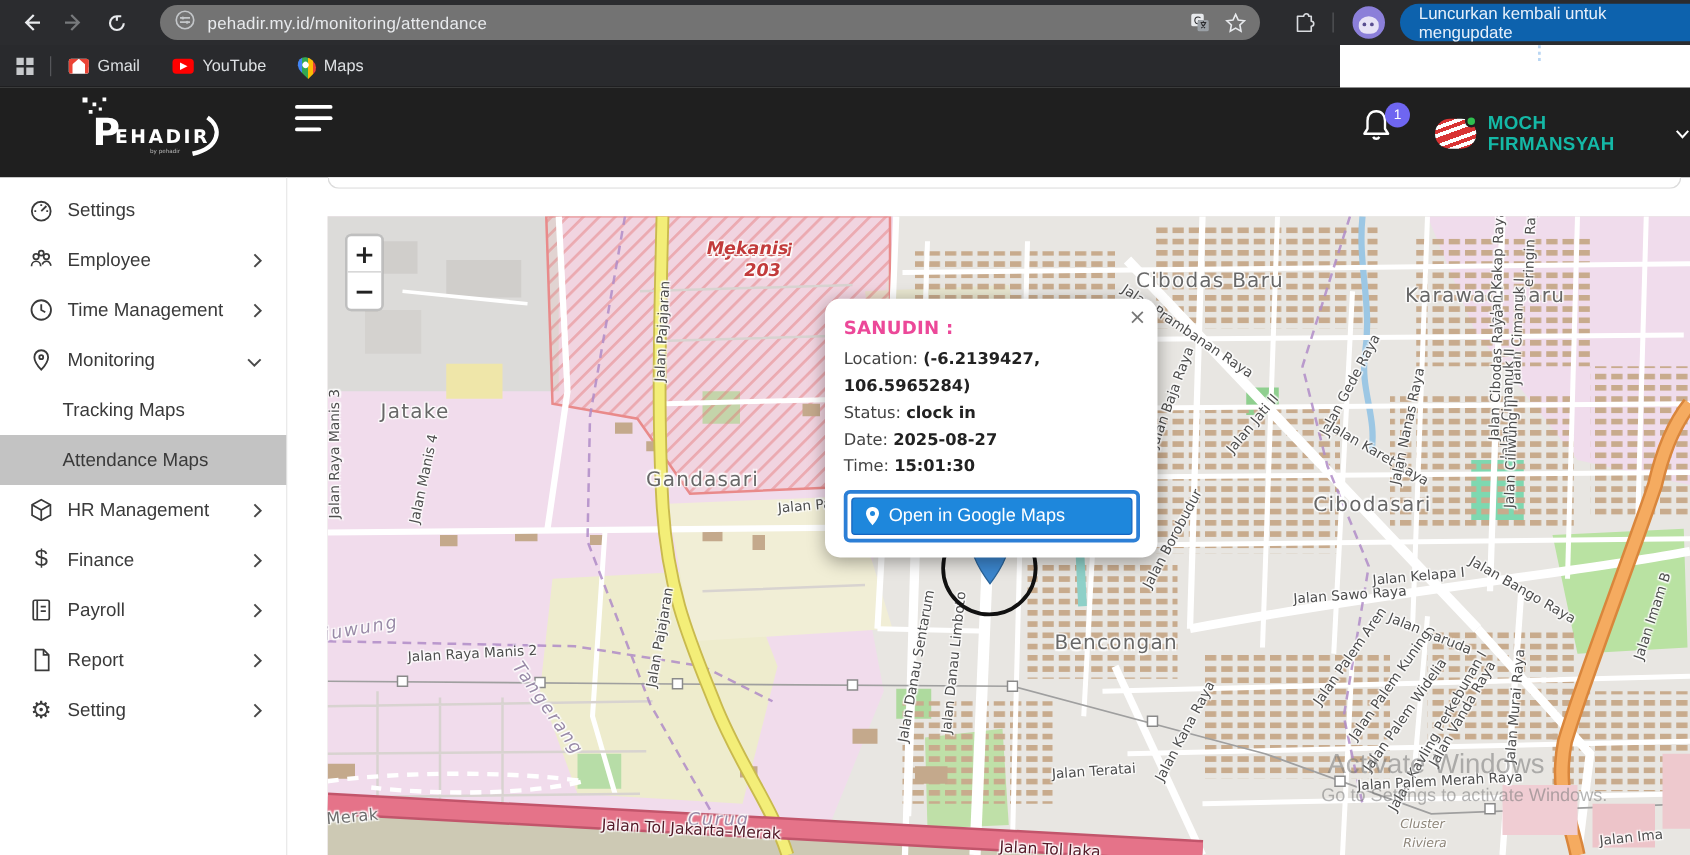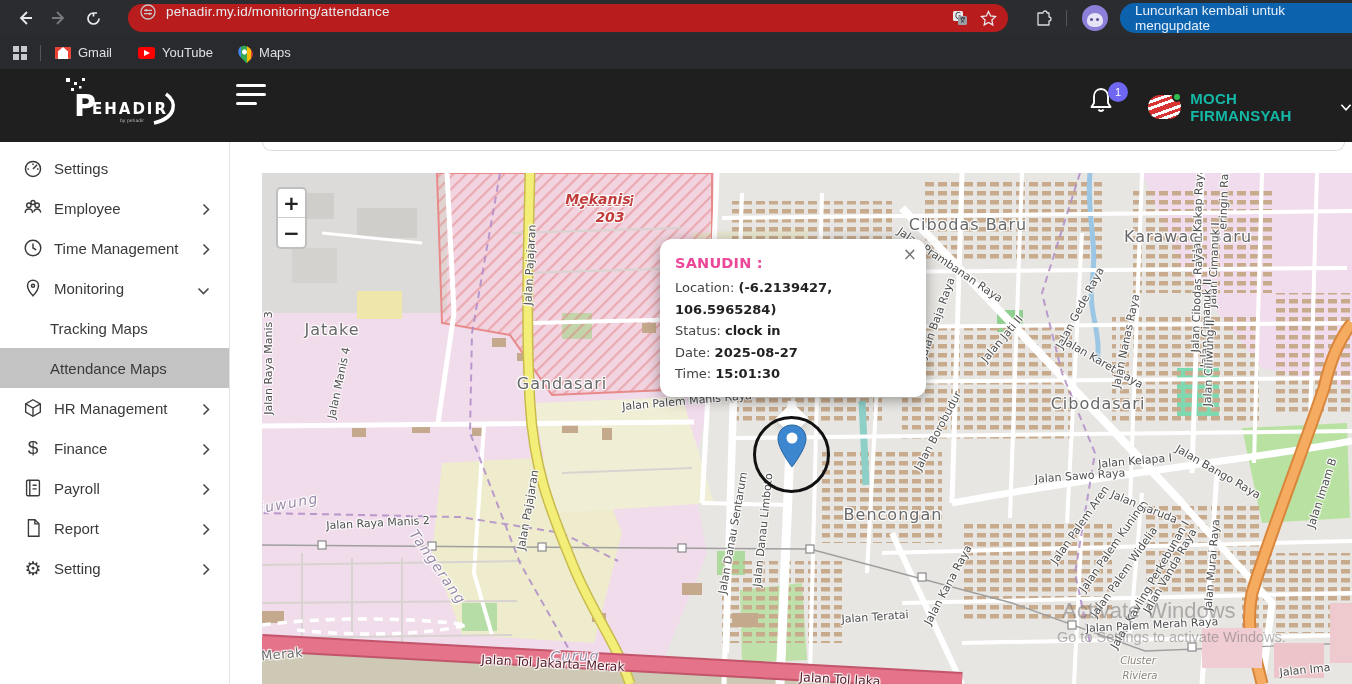--- a/index.html
+++ b/index.html
@@ -3,34 +3,34 @@
 <meta charset="utf-8">
 <style>
   * { margin:0; padding:0; box-sizing:border-box; }
   body { background:#555; font-family:"Liberation Sans",sans-serif; }
   .screen { position:relative; width:1352px; height:684px; overflow:hidden; background:#fff; }
 
   
   .toolbar { position:absolute; left:0; top:0; width:1352px; height:36px; background:#2b2c2f; display:flex; align-items:center; }
   .nav-btn { width:34px; height:30px; display:flex; align-items:center; justify-content:center; color:#e8eaed; font-size:18px; cursor:pointer; }
   .nav-btn.dim { color:#77797c; }
-  .omnibox { position:absolute; left:128px; top:4px; width:880px; height:28px; background:#b91c1c; border-radius:14px; display:flex; color:#e8eaed; }
+  .omnibox { position:absolute; left:128px; top:4px; width:880px; height:28px; background:#737373; border-radius:14px; display:flex; align-items:center; color:#e8eaed; }
   .omnibox .site-icon { margin:0 10px 0 12px; color:#c3c6c9; }
   .omnibox .url { font-size:13.5px; letter-spacing:.2px; flex:1; }
   .omni-ic { width:28px; height:28px; display:flex; align-items:center; justify-content:center; color:#d5d7da; font-size:15px; cursor:pointer; }
   .ext-btn { position:absolute; left:1028px; top:4px; width:30px; height:28px; display:flex; align-items:center; justify-content:center; color:#dadce0; }
   .tb-sep { position:absolute; left:1066px; top:10px; width:1px; height:16px; background:#55565a; }
   .avatar-btn { position:absolute; left:1080px; top:3px; width:30px; height:30px; border-radius:50%; background:#8b7fd9; overflow:hidden; border:2px solid #2b2c2f; }
   .avatar-btn .face { position:absolute; left:5px; top:8px; width:16px; height:14px; background:#e7e3f6; border-radius:50% 50% 40% 40%; }
   .avatar-btn .eye { position:absolute; width:3px; height:3px; background:#5a4f91; border-radius:50%; top:13px; }
   .relaunch { position:absolute; left:1120px; top:3px; width:232px; height:30px; background:#0d62ad; border-radius:15px 0 0 15px; display:flex; align-items:center; cursor:pointer;flex-direction:column; }
   .relaunch .lbl { color:#e7f0fb; font-size:13.5px; padding-left:15px; flex:1; }
   .relaunch .dots { color:#b9d6f3; font-size:15px; font-weight:bold; padding-right:9px; letter-spacing:0; }
 
-  .bookmarks { position:absolute; left:0; top:36px; width:1352px; height:34px; background:#292a2d; display:flex; align-items:center; border-bottom:1px solid #1c1c1e; }
+  .bookmarks { position:absolute; left:0; top:36px; width:1072px; height:34px; background:#292a2d; display:flex; align-items:center; border-bottom:1px solid #1c1c1e; }
   .apps-grid { width:40px; display:flex; justify-content:center; color:#c7c9cc; cursor:pointer; }
   .bm-sep { width:1px; height:16px; background:#55565a; margin-right:14px; }
   .bm { display:flex; align-items:center; gap:7px; margin-right:26px; cursor:pointer; }
   .bm .t { color:#dde0e3; font-size:13px; }
   .ic-gmail { width:16px; height:12px; background:#fff; border-radius:2px; position:relative; overflow:hidden; }
   .ic-gmail:before { content:""; position:absolute; left:0; top:0; border-left:8px solid #ea4335; border-right:8px solid #ea4335; border-bottom:7px solid transparent; }
   .ic-gmail:after { content:""; position:absolute; left:0; top:0; width:3px; height:12px; background:#ea4335; box-shadow:13px 0 0 #ea4335; }
   .ic-yt { width:17px; height:12px; background:#f00; border-radius:3px; position:relative; }
   .ic-yt:before { content:""; position:absolute; left:6px; top:3px; border-left:6px solid #fff; border-top:3px solid transparent; border-bottom:3px solid transparent; }
   .ic-maps { width:13px; height:16px; background:linear-gradient(135deg,#4285f4 0 30%,#34a853 30% 55%,#fbbc05 55% 75%,#ea4335 75%); border-radius:50% 50% 50% 0; transform:rotate(-45deg); position:relative; }
@@ -547,18 +547,27 @@
       </div>
       <div class="ann-circle"></div>
 
       <div class="popup">
         <span class="close">×</span>
         <div class="ptitle">SANUDIN :</div>
         <div class="prow"><span>Location: </span><b>(-6.2139427, 106.5965284)</b></div>
         <div class="prow"><span>Status: </span><b>clock in</b></div>
         <div class="prow"><span>Date: </span><b>2025-08-27</b></div>
         <div class="prow"><span>Time: </span><b>15:01:30</b></div>
+        <div class="gm-ring">
+          <button class="gm-btn">
+            <svg width="12" height="16" viewBox="0 0 12 16">
+                <path d="M6 0.5 C3 0.5 0.8 2.8 0.8 5.8 C0.8 9.6 6 15.2 6 15.2 S11.2 9.6 11.2 5.8 C11.2 2.8 9 0.5 6 0.5 Z" fill="#fff"></path>
+                <circle cx="6" cy="5.8" r="2" fill="#1e87dc"></circle>
+              </svg>
+            <span>Open in Google Maps</span>
+          </button>
+        </div>
       </div>
 
     </div>
   </div>
 
 </div>
 
 </body></html>

